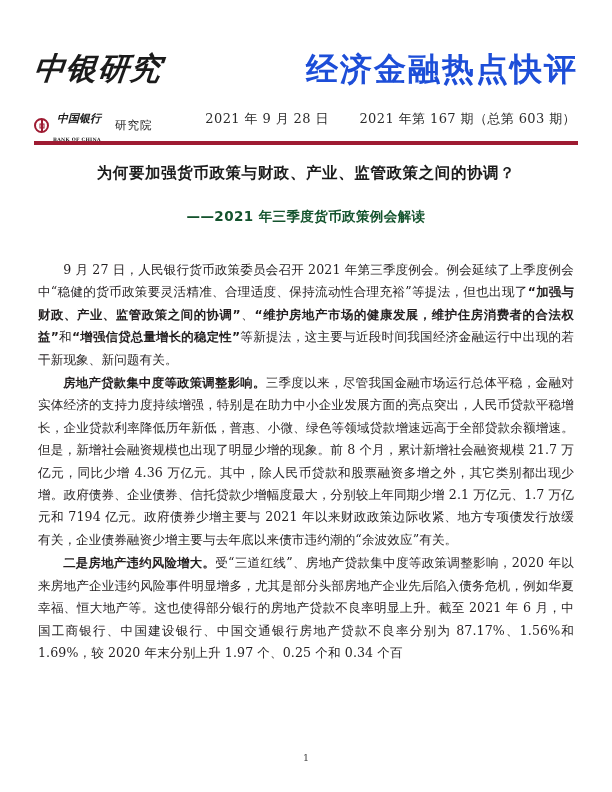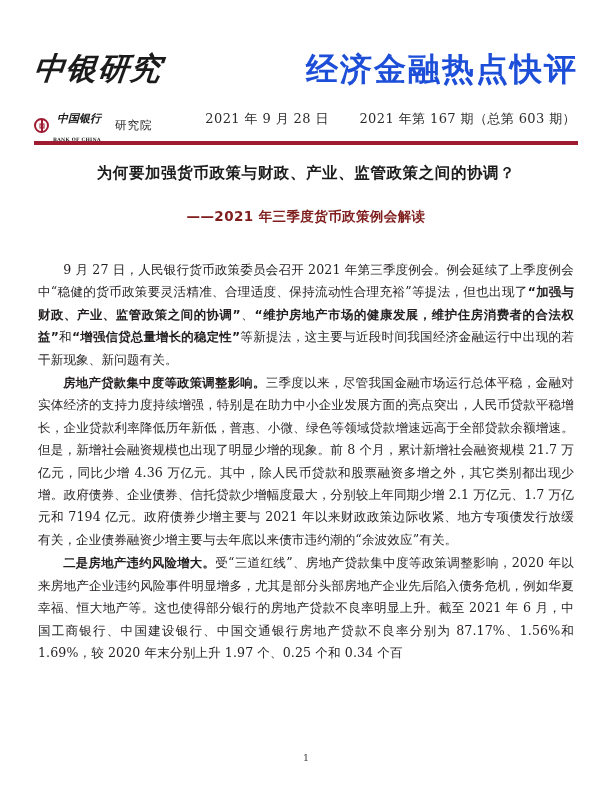--- a/index.html
+++ b/index.html
@@ -154,21 +154,21 @@
     font-family: Liberation Serif, serif;
   }
   .doc-subtitle {
     position: absolute;
     left: 34px;
     top: 208px;
     width: 544px;
     text-align: center;
     font-size: 13.5px;
     font-weight: 700;
-    color: #7f1d1d;
+    color: #14532d;
     letter-spacing: 0.4px;
     font-family: "DejaVu Sans", "Liberation Sans", sans-serif;
   }
 
   
   .body-area {
     position: absolute;
     left: 38px;
     top: 243px;
     width: 536px;

